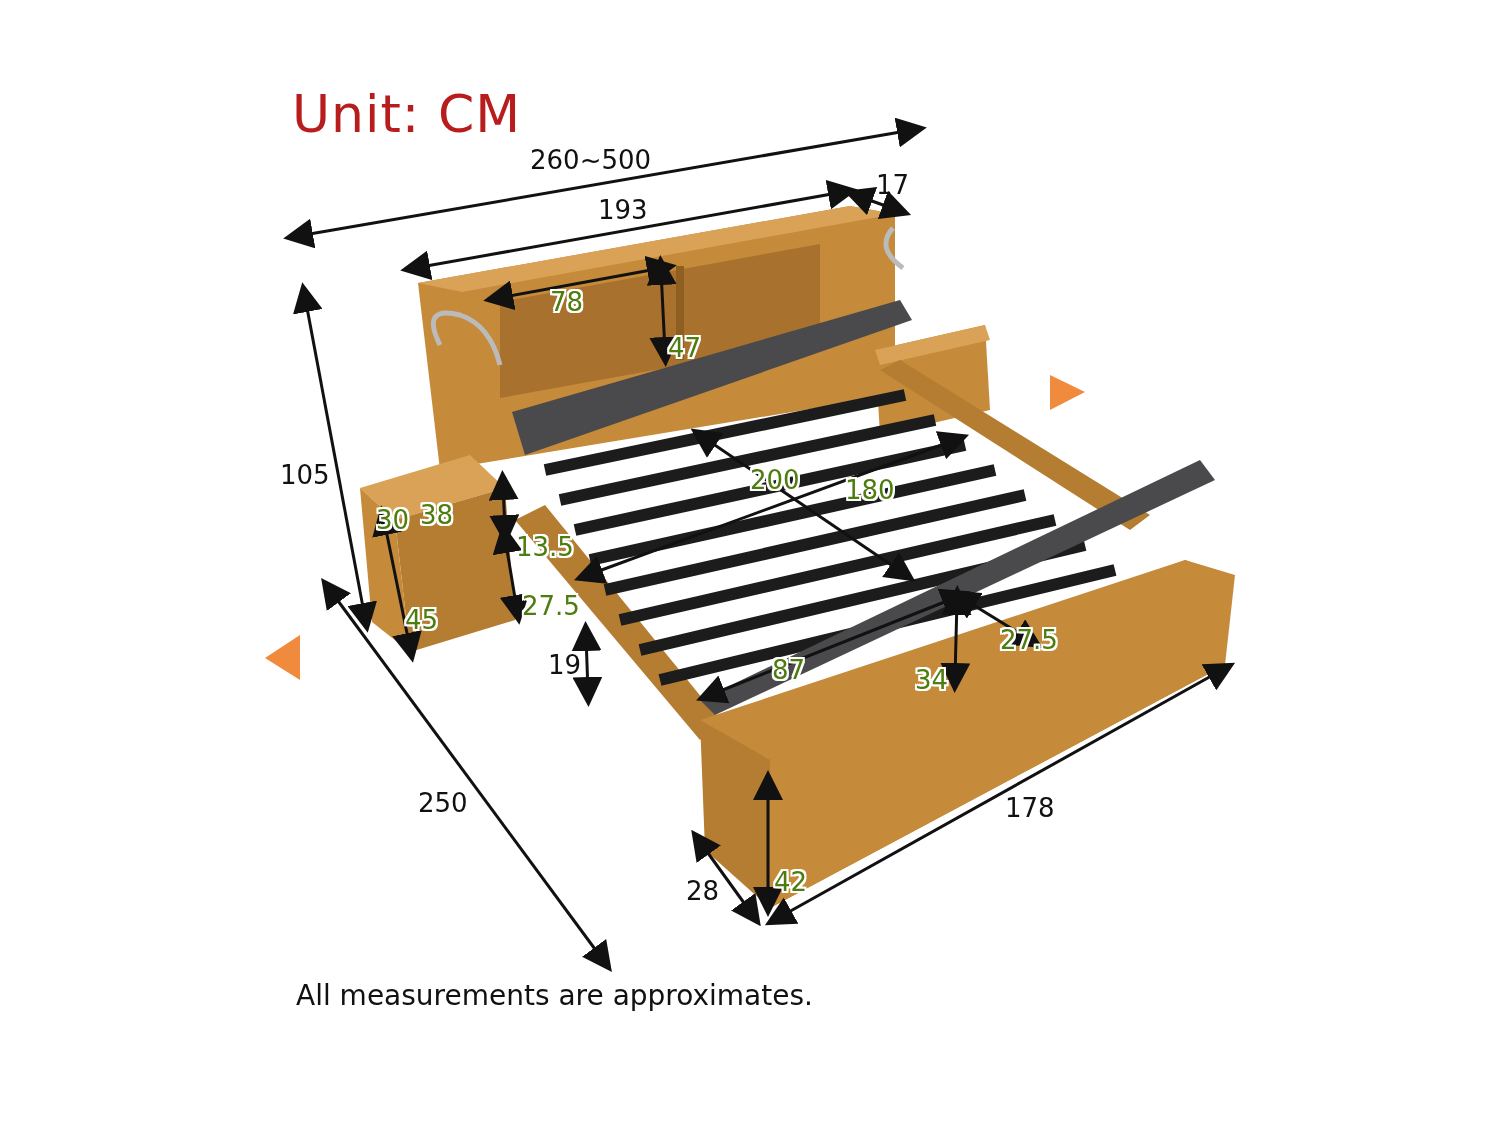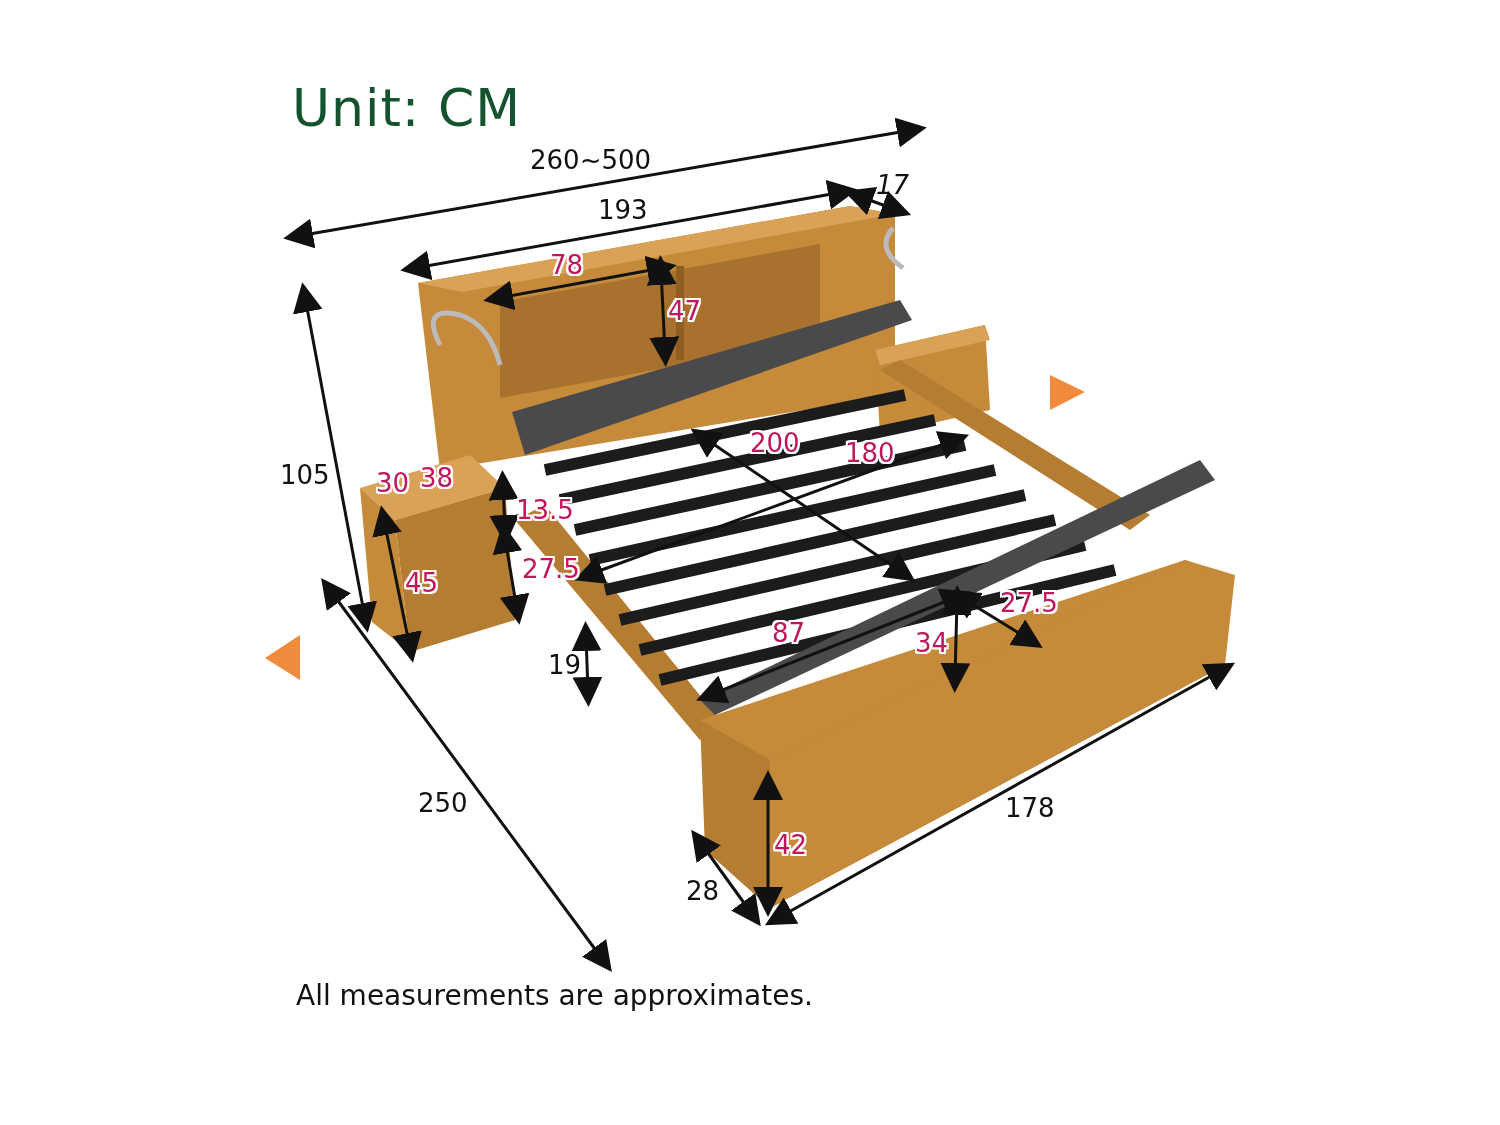--- a/index.html
+++ b/index.html
@@ -1,20 +1,20 @@
 <!DOCTYPE html>
 <html><head>
 <meta charset="utf-8">
 <style>
   html, body { margin: 0; padding: 0; background: #ffffff; }
   body { width: 1500px; height: 1125px; position: relative; overflow: hidden; font-family: "DejaVu Sans", sans-serif; color: #111; }
-  .title { position: absolute; left: 292px; top: 78px; font-size: 52px; letter-spacing: 1px; color: #14532d; }
+  .title { position: absolute; left: 292px; top: 84px; font-size: 52px; letter-spacing: 1px; color: #b91c1c; }
   svg.scene { position: absolute; left: 0; top: 0; width: 1500px; height: 1125px; }
   .dim { position: absolute; font-size: 26px; color: #111; line-height: 1; white-space: nowrap; }
-  .dim.outline { color: #be185d; text-shadow: -2px -2px 0 #fff, 2px -2px 0 #fff, -2px 2px 0 #fff, 2px 2px 0 #fff, 0 2px 0 #fff, 0 -2px 0 #fff, 2px 0 0 #fff, -2px 0 0 #fff; }
+  .dim.outline { color: #4d7c0f; text-shadow: -2px -2px 0 #fff, 2px -2px 0 #fff, -2px 2px 0 #fff, 2px 2px 0 #fff, 0 2px 0 #fff, 0 -2px 0 #fff, 2px 0 0 #fff, -2px 0 0 #fff; margin-top: 37px; }
   .notes { position: absolute; left: 296px; top: 980px; font-size: 28px; line-height: 32px; color: #111; }
 </style>
 </head>
 <body>
 
 <div class="title">Unit: CM</div>
 
 <svg class="scene" viewBox="0 0 1500 1125">
   <defs>
     <marker id="ah" markerWidth="10" markerHeight="10" refX="5" refY="5" orient="auto-start-reverse">
@@ -87,21 +87,21 @@
     <line x1="957" y1="600" x2="955" y2="678" marker-start="url(#ah)" marker-end="url(#ah)"></line>
     <line x1="962" y1="598" x2="1030" y2="640" marker-start="url(#ah)" marker-end="url(#ah)"></line>
     <line x1="503" y1="485" x2="505" y2="530" marker-start="url(#ah)" marker-end="url(#ah)"></line>
     <line x1="505" y1="538" x2="517" y2="610" marker-start="url(#ah)" marker-end="url(#ah)"></line>
     <line x1="384" y1="520" x2="410" y2="648" marker-start="url(#ah)" marker-end="url(#ah)"></line>
   </g>
 </svg>
 
 <div class="dim" style="left:530px;top:147px;">260~500</div>
 <div class="dim" style="left:598px;top:197px;">193</div>
-<div class="dim" style="left:876px;top:172px;font-style:italic;">17</div>
+<div class="dim" style="left:876px;top:172px;">17</div>
 <div class="dim outline" style="left:550px;top:252px;">78</div>
 <div class="dim outline" style="left:668px;top:298px;">47</div>
 <div class="dim" style="left:280px;top:462px;">105</div>
 <div class="dim outline" style="left:376px;top:470px;text-align:center;">30</div>
 <div class="dim outline" style="left:420px;top:465px;">38</div>
 <div class="dim outline" style="left:516px;top:497px;">13.5</div>
 <div class="dim outline" style="left:522px;top:556px;">27.5</div>
 <div class="dim outline" style="left:405px;top:570px;">45</div>
 <div class="dim outline" style="left:750px;top:430px;">200</div>
 <div class="dim outline" style="left:845px;top:440px;">180</div>

